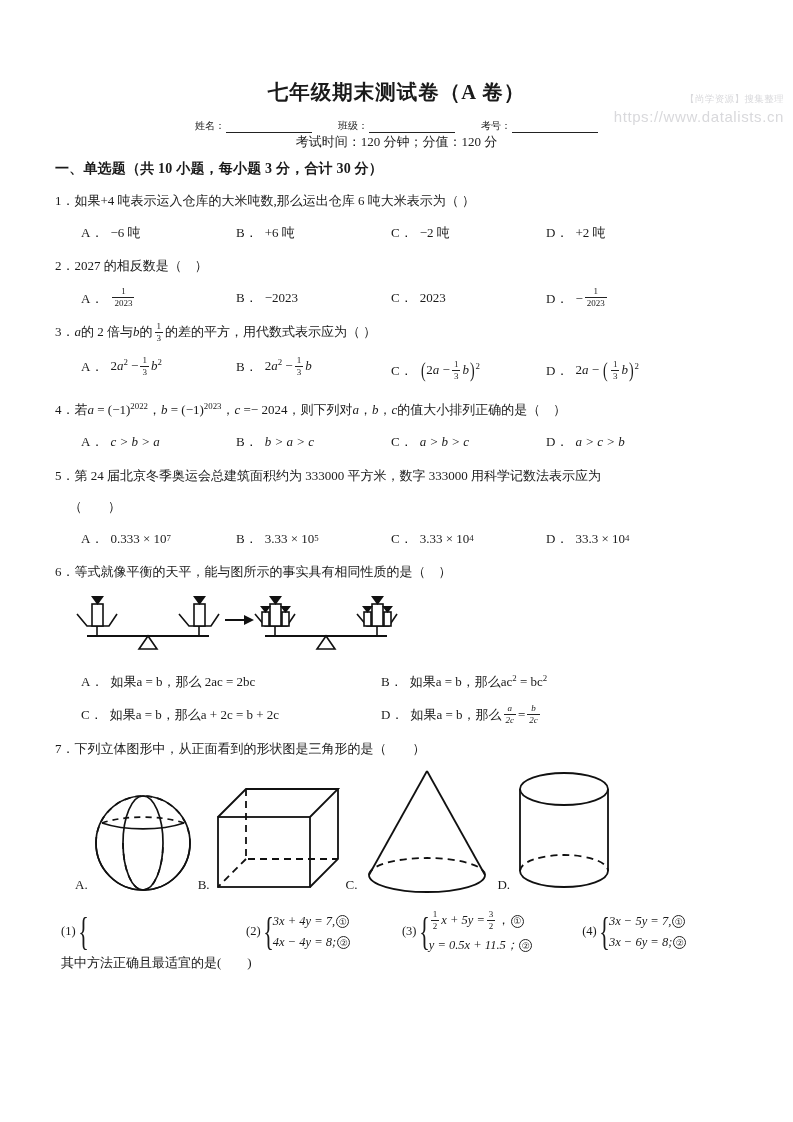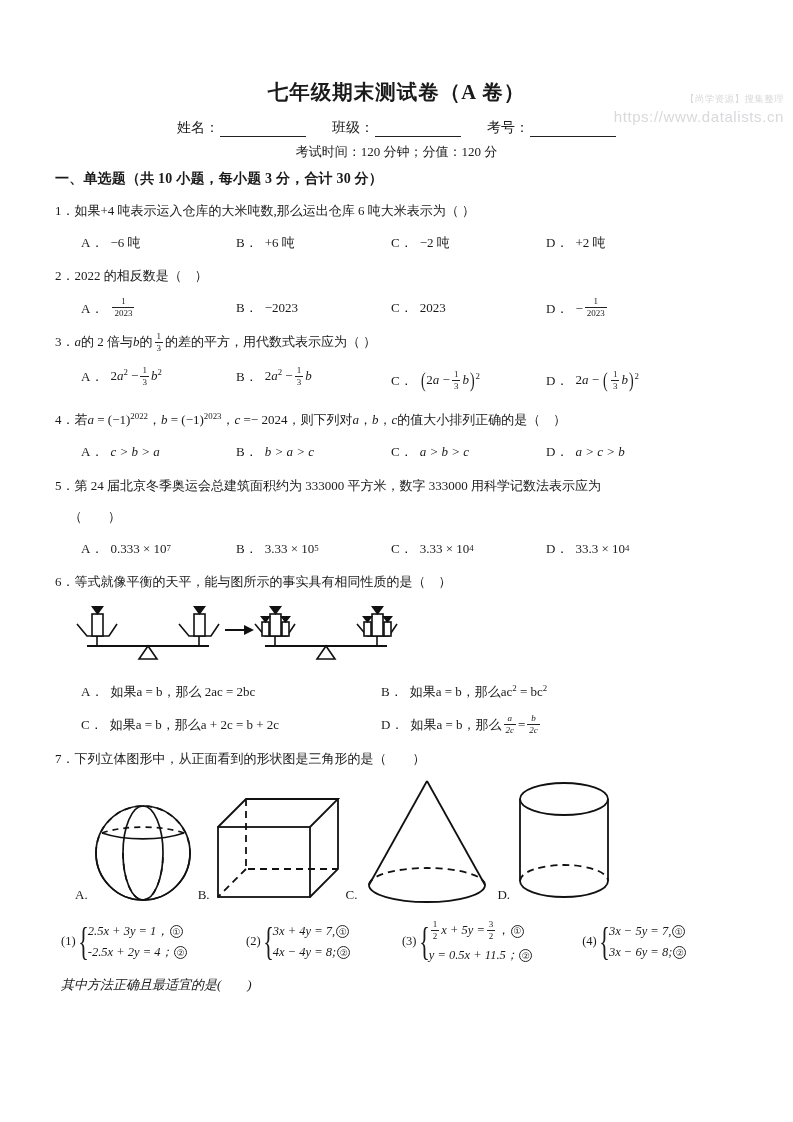--- a/index.html
+++ b/index.html
@@ -23,26 +23,26 @@
   }
   .watermark .wm-url { font-family: Liberation Sans, sans-serif; font-size:15px; letter-spacing:.6px;}
 
   
   .doc-title {
     text-align: center; font-size: 20.5px; font-weight: bold;
     letter-spacing: 1px; margin-top: 78px;
   }
   .field-row {
     display:flex; justify-content:center; align-items:flex-end;
-    gap: 26px; margin-top: 13px; font-size: 14px;
+    gap: 26px; margin-top: 13px; font-size: 10px;
   }
   .field { display:flex; align-items:flex-end; }
   .field .flabel { white-space: nowrap; }
   .field .fline { display:inline-block; width: 86px; border-bottom: 1.1px solid #222; height: 14px; margin-left:1px;}
-  .exam-meta { text-align:center; font-size: 13px; margin-top: 6px; }
+  .exam-meta { text-align:center; font-size: 13px; }
 
   
   .section-title {
     font-size: 14px; font-weight: bold; margin-top: 9px; letter-spacing: .2px;
   }
 
   
   .q { margin-top: 13px; font-size: 13px; line-height: 1.55; }
   .q-stem { display:block; }
   .q-stem2 { display:block; margin-top: 11px; padding-left: 14px;}
@@ -81,21 +81,21 @@
     display:inline-block; transform: scaleX(.55); transform-origin: center;
     margin: 0 -5px 0 -2px;
   }
   .eqlines { display:flex; flex-direction:column; gap: 6px; line-height:1.2; }
   .eqline { white-space: nowrap; }
   .cnum {
     display:inline-flex; align-items:center; justify-content:center;
     width: 13px; height: 13px; border: 1px solid #222; border-radius: 50%;
     font-size: 9px; vertical-align: middle; margin-left: 1px;
   }
-  .q-tail { padding-left: 6px; margin-top: 12px; font-size: 13px; font-style: italic; }
+  .q-tail { padding-left: 6px; margin-top: 0; font-size: 13px; }
 </style>
 </head>
 <body>
 
 <div class="page">
 
   <div class="watermark">
     <div>【尚学资源】搜集整理</div>
     <div class="wm-url">https://www.datalists.cn</div>
   </div>
@@ -139,21 +139,21 @@
         </div>
       <div class="opt">
           <span class="olab">D．</span>
           <span>+2 吨</span>
         </div>
     </div>
   </div>
 
   <div class="q">
     <div class="q-stem">
-      <span>2．</span><span>2022 的相反数是（　）</span>
+      <span>2．</span><span>2027 的相反数是（　）</span>
     </div>
     <div class="opts cols4">
       <div class="opt">
         <span class="olab">A．</span>
         <span class="frac">
           <span class="num">1</span>
           <span class="den">2023</span>
         </span>
       </div>
       <div class="opt">
@@ -421,24 +421,20 @@
     </div>
   </div>
 
   <div class="q">
 
     <div class="eqrow">
 
       <div class="eqgrp" style="width:190px;">
         <span class="gidx">(1)</span>
         <span class="brace">{</span>
-        <span class="eqlines">
-          <span class="eqline"><span class="i">2.5x + 3y = 1，</span><span class="cnum">①</span></span>
-          <span class="eqline"><span class="i">-2.5x + 2y = 4；</span><span class="cnum">②</span></span>
-        </span>
       </div>
 
       <div class="eqgrp" style="width:160px;">
         <span class="gidx">(2)</span>
         <span class="brace">{</span>
         <span class="eqlines">
           <span class="eqline"><span class="i">3x + 4y = 7,</span><span class="cnum">①</span></span>
           <span class="eqline"><span class="i">4x − 4y = 8;</span><span class="cnum">②</span></span>
         </span>
       </div>

